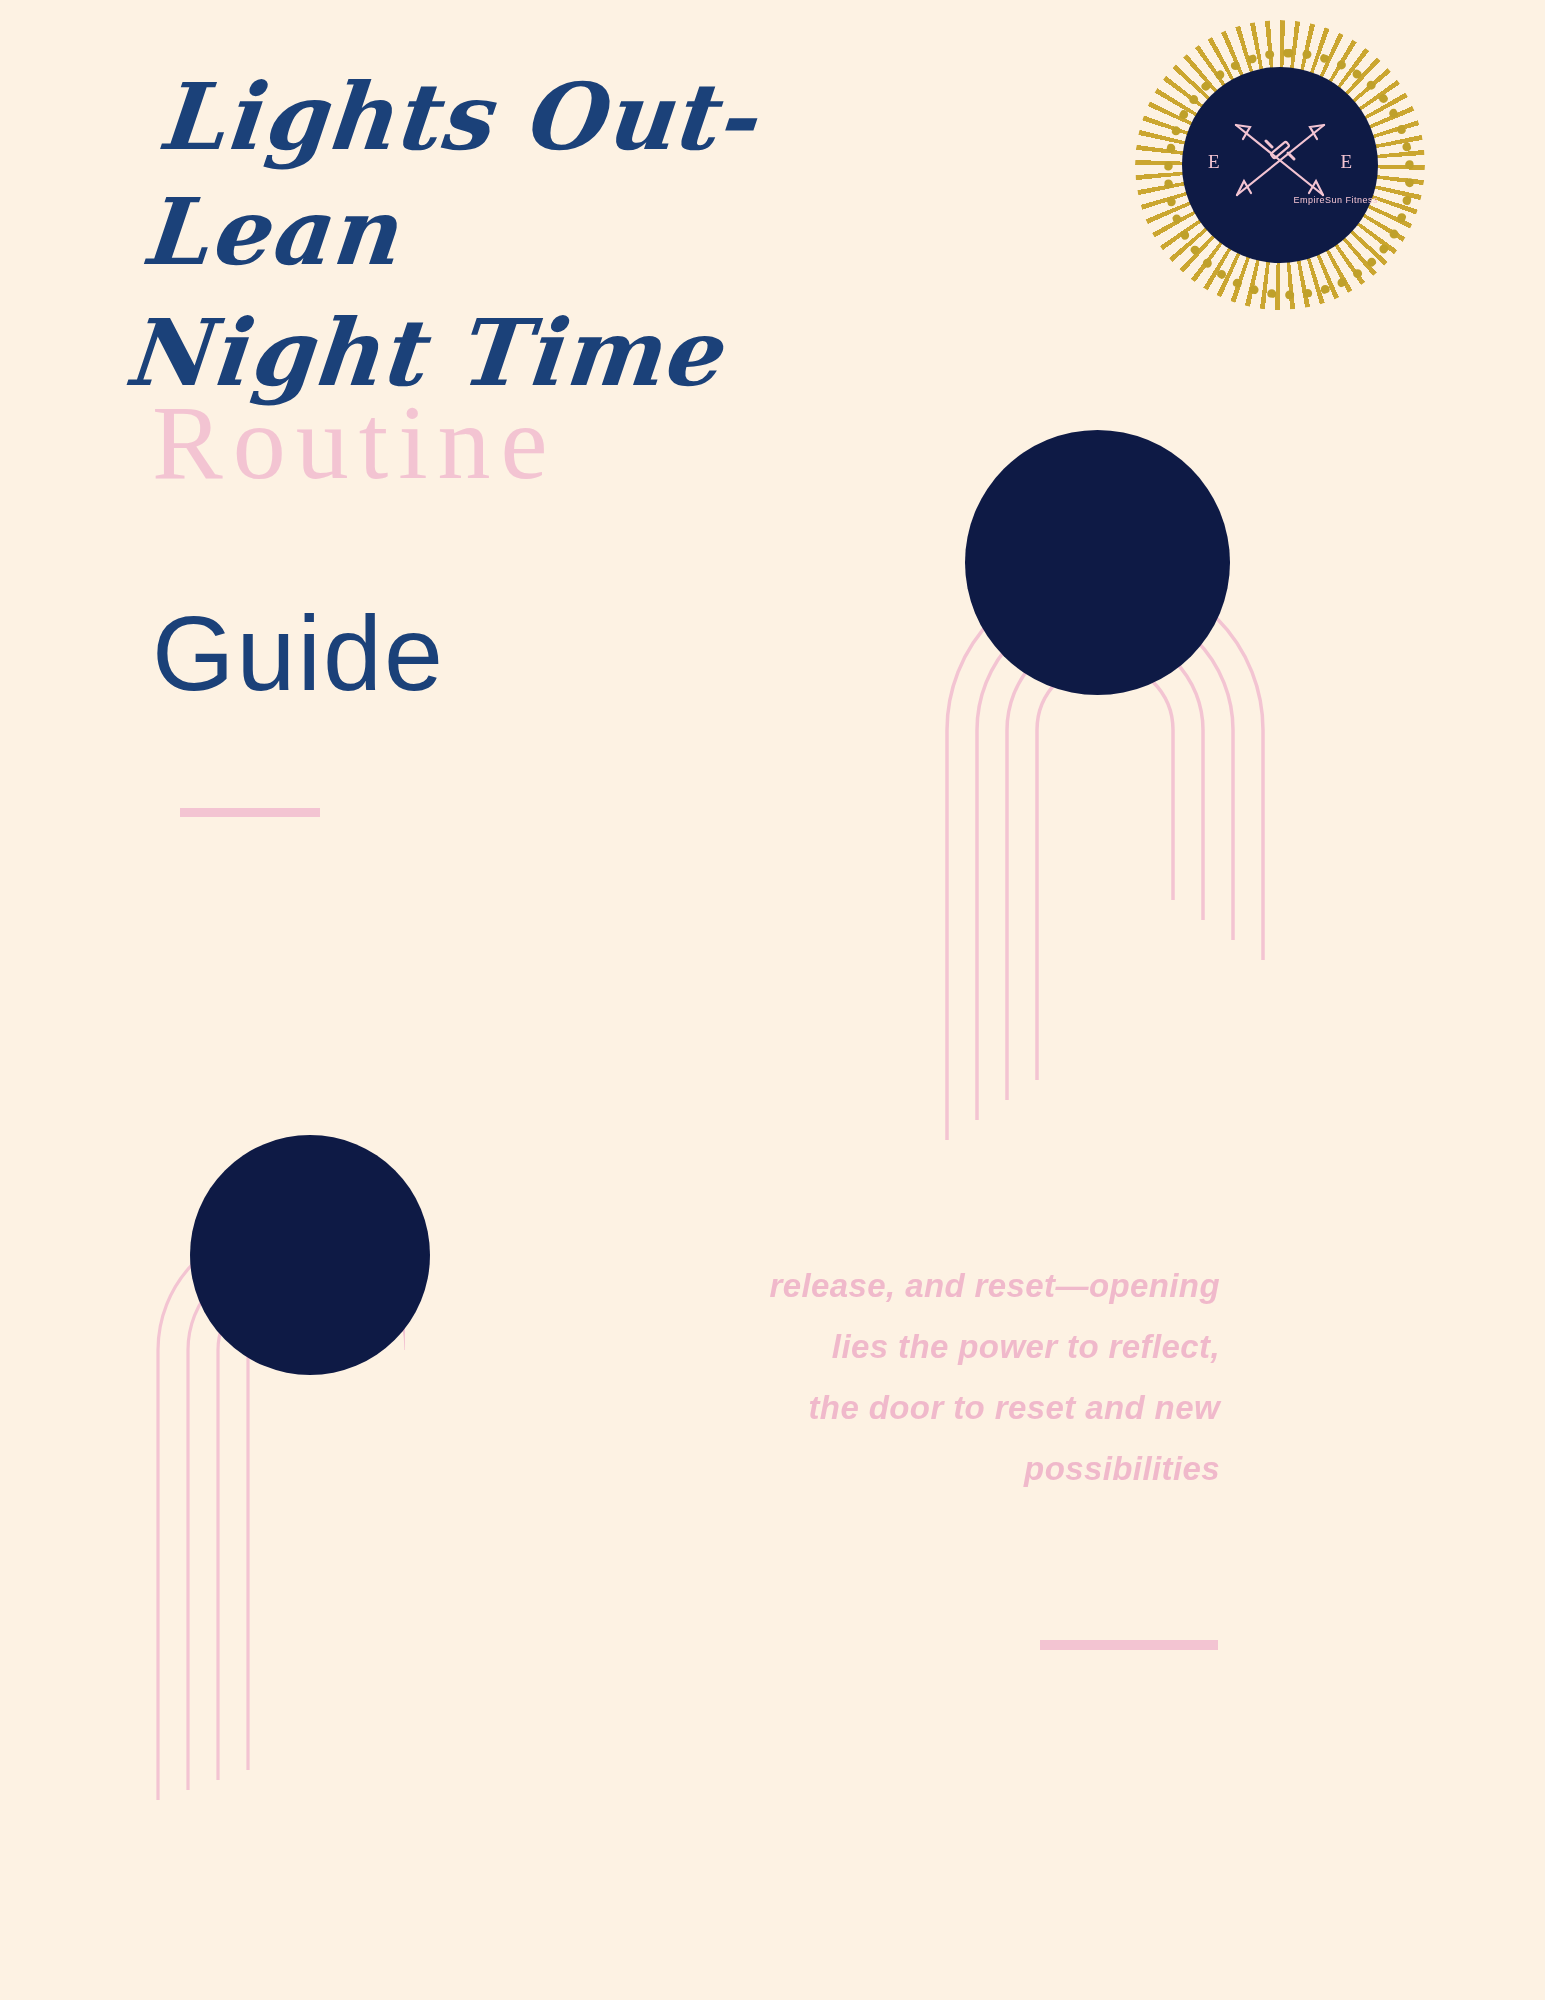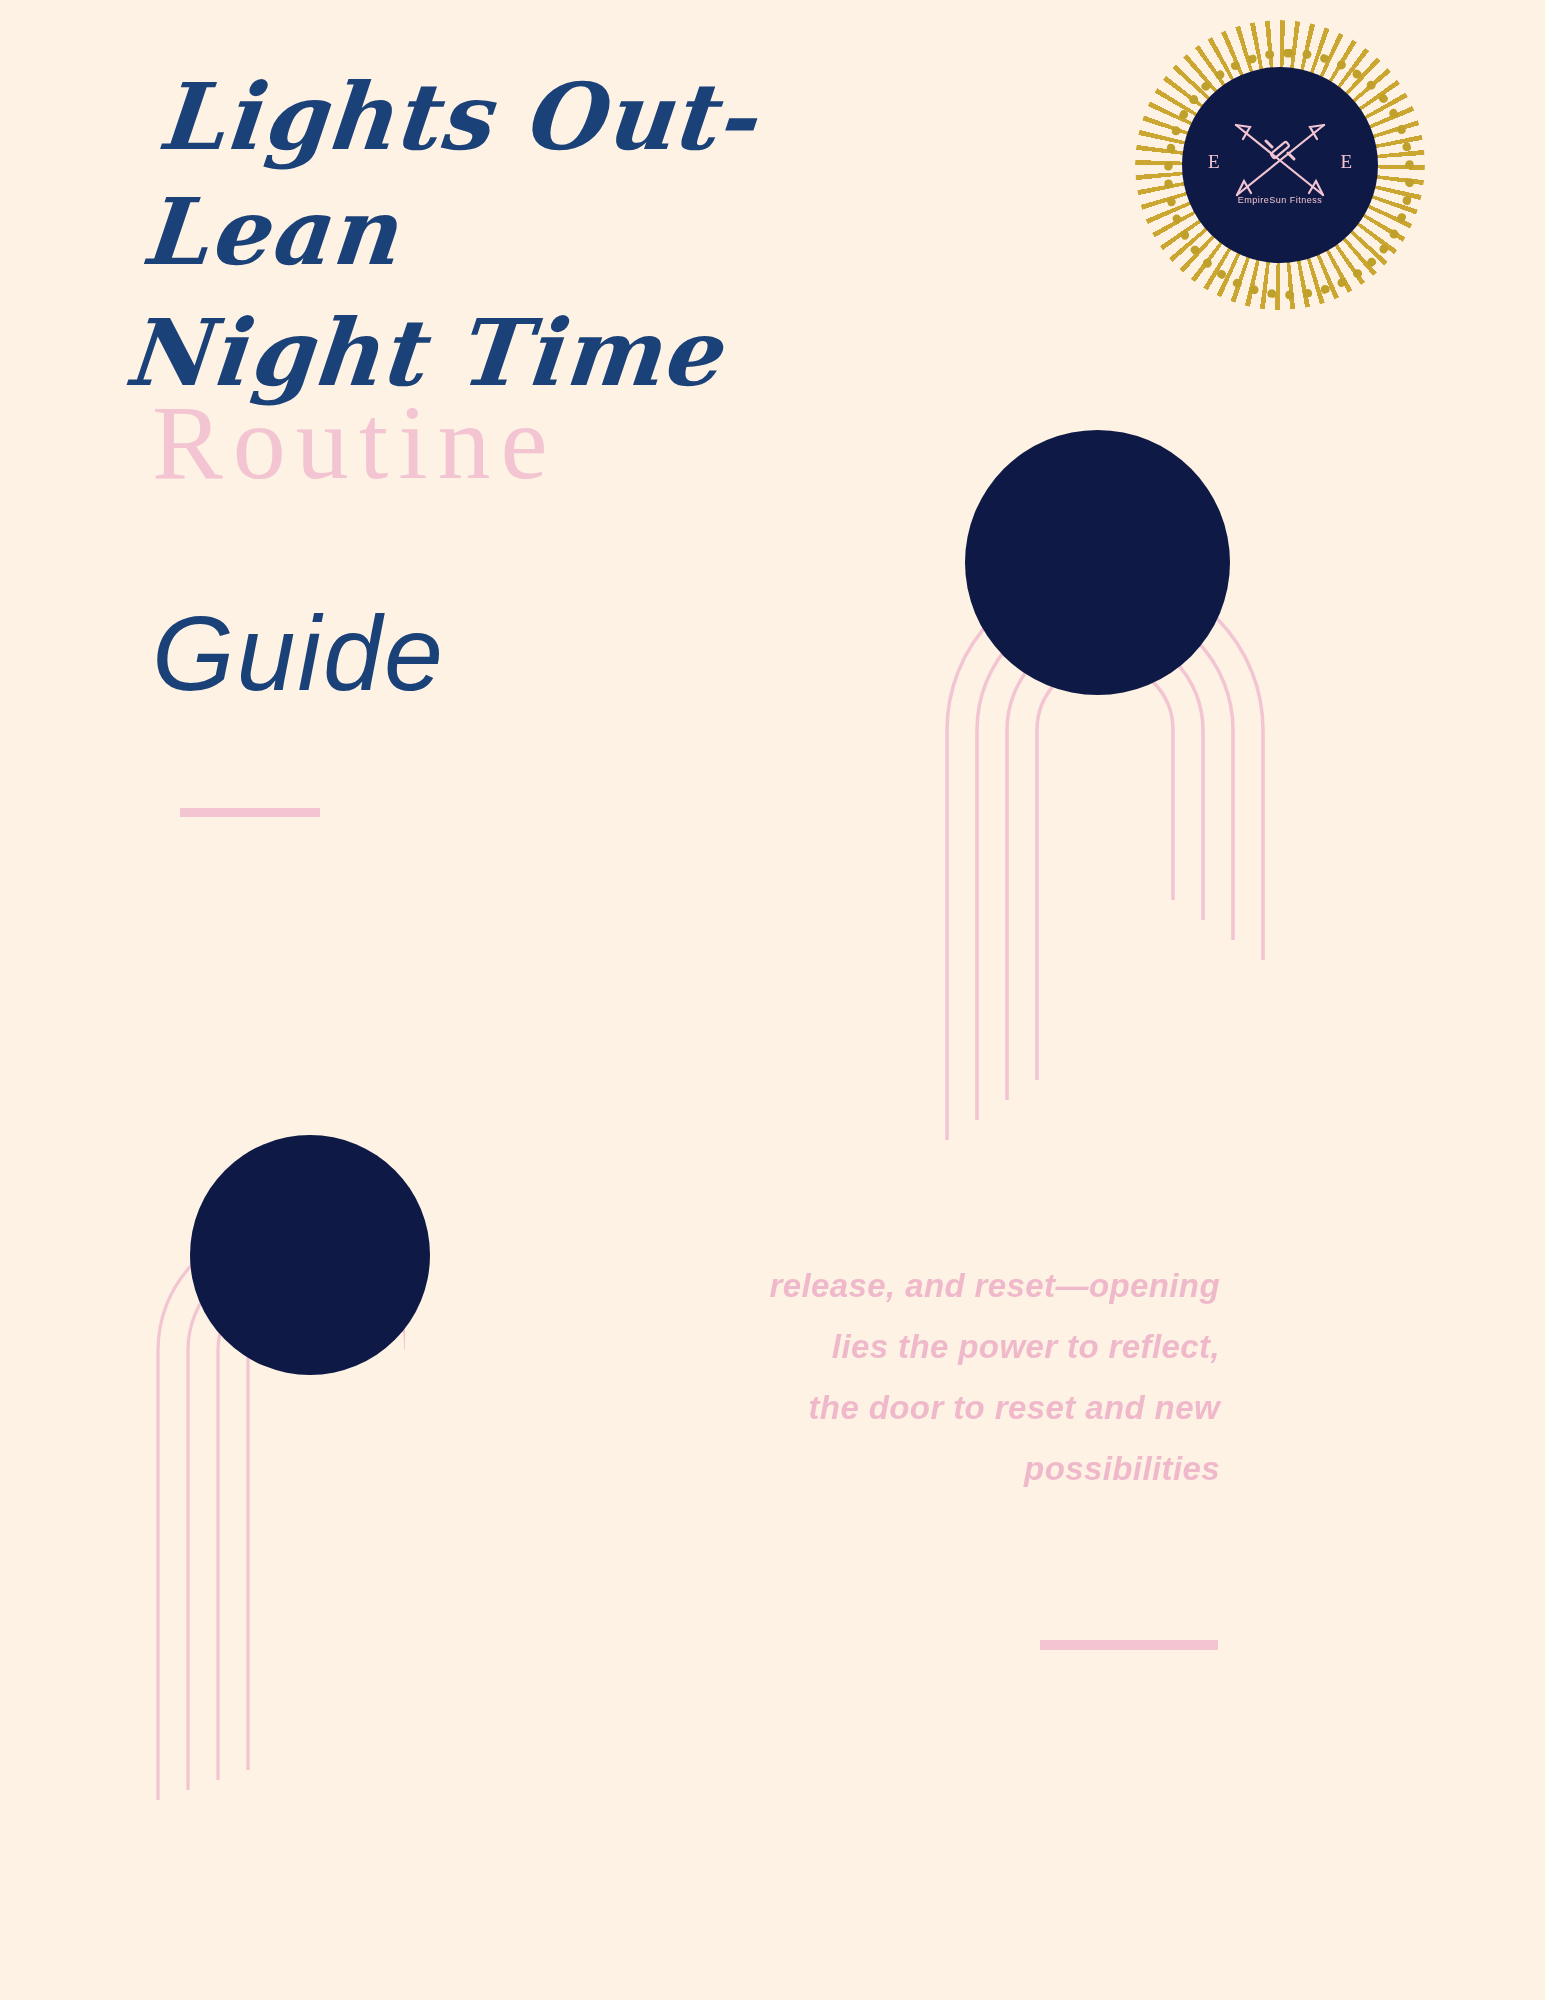--- a/index.html
+++ b/index.html
@@ -57,21 +57,20 @@
   .title-guide {
     position: absolute;
     left: 152px;
     top: 600px;
     color: #1B4179;
     font-family: "Liberation Sans", sans-serif;
     font-weight: 400;
     font-size: 106px;
     letter-spacing: 2px;
     line-height: 1;
-    font-style: italic;
   }
 
   .rule-small {
     position: absolute;
     left: 180px;
     top: 808px;
     width: 140px;
     height: 9px;
     background: #F3C4D2;
   }
@@ -125,21 +124,21 @@
   .logo .disc svg {
     position: absolute;
     left: 0;
     top: 0;
   }
   .logo .brandname {
     position: absolute;
     left: 0;
     right: 0;
     top: 128px;
-    text-align: center;
+    text-align: right;
     color: #F3C4D2;
     font-size: 9px;
     letter-spacing: .5px;
     font-family: "Liberation Sans", sans-serif;
   }
   .logo .e-left, .logo .e-right {
     position: absolute;
     color: #F3C4D2;
     font-size: 19px;
     font-family: "Liberation Serif", serif;

